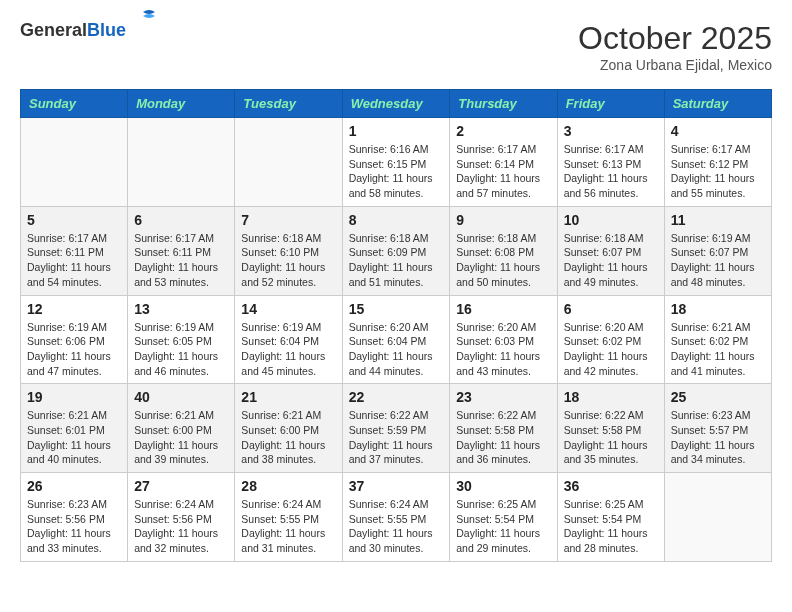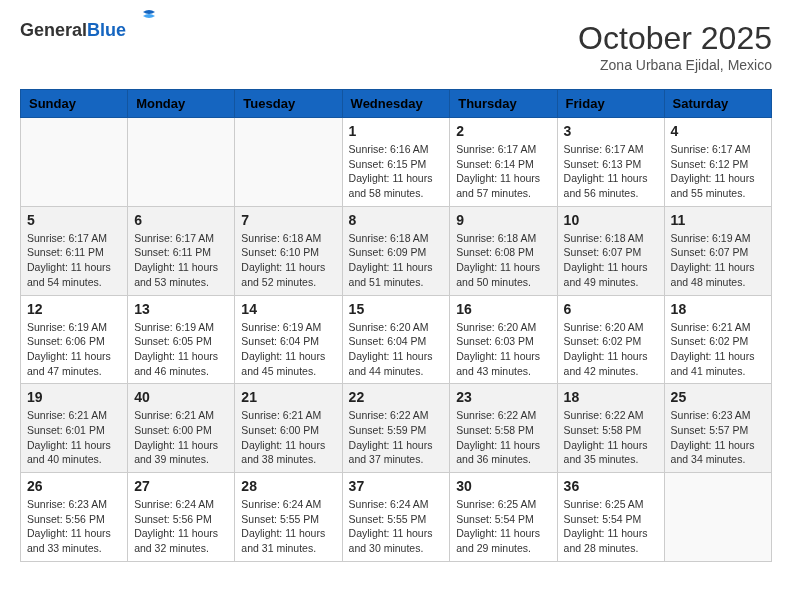--- a/index.html
+++ b/index.html
@@ -32,25 +32,26 @@
       font-size: 14px;
       color: #555;
     }
     .calendar {
       width: 100%;
       border-collapse: collapse;
       border: 1px solid #ccc;
     }
     .calendar th {
       background-color: #1565c0;
-      color: #000000;
+      color: #86efac;
       text-align: left;
       padding: 6px 8px;
       font-size: 13px;
       border: 1px solid #1255a0;
+      font-style: italic;
     }
     .calendar td {
       vertical-align: top;
       padding: 5px 6px;
       border: 1px solid #ccc;
       width: 108px;
       height: 88px;
       font-size: 11px;
       color: #333;
       background: #fff;

